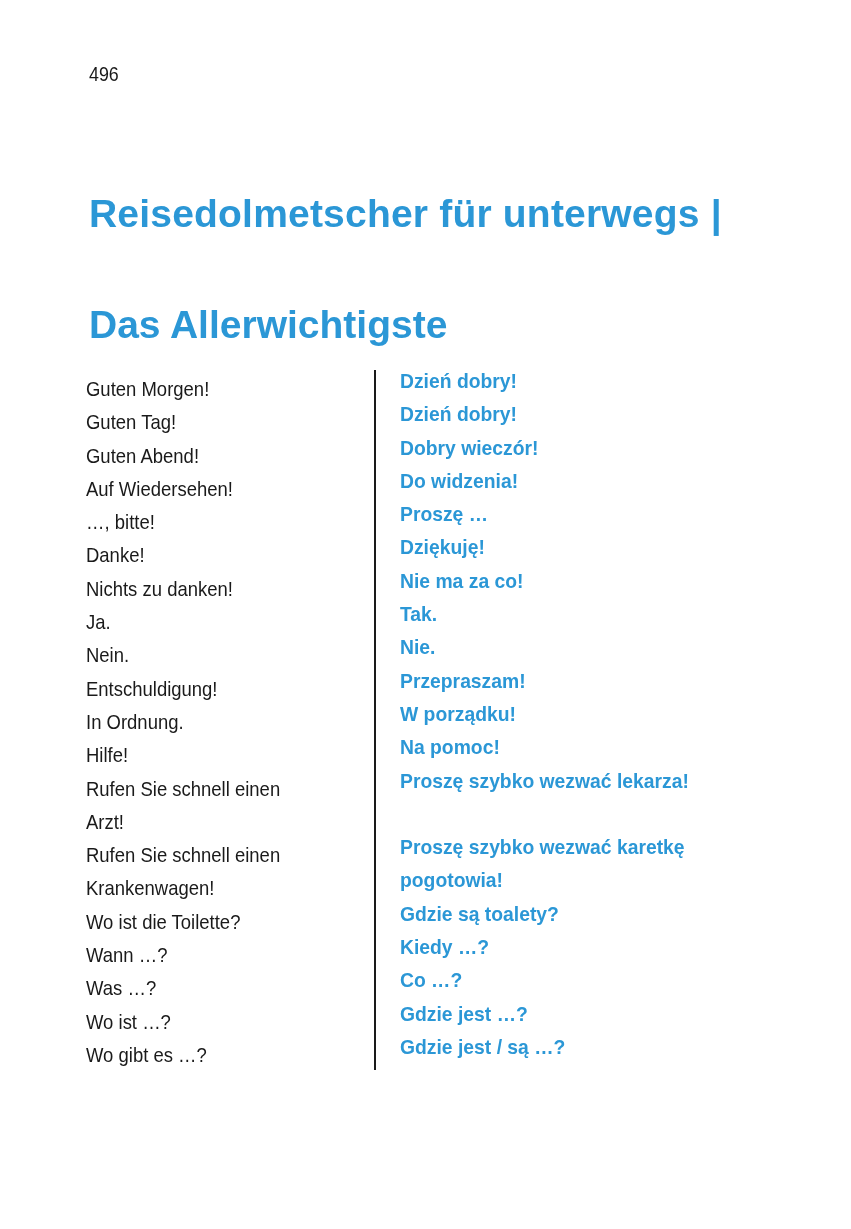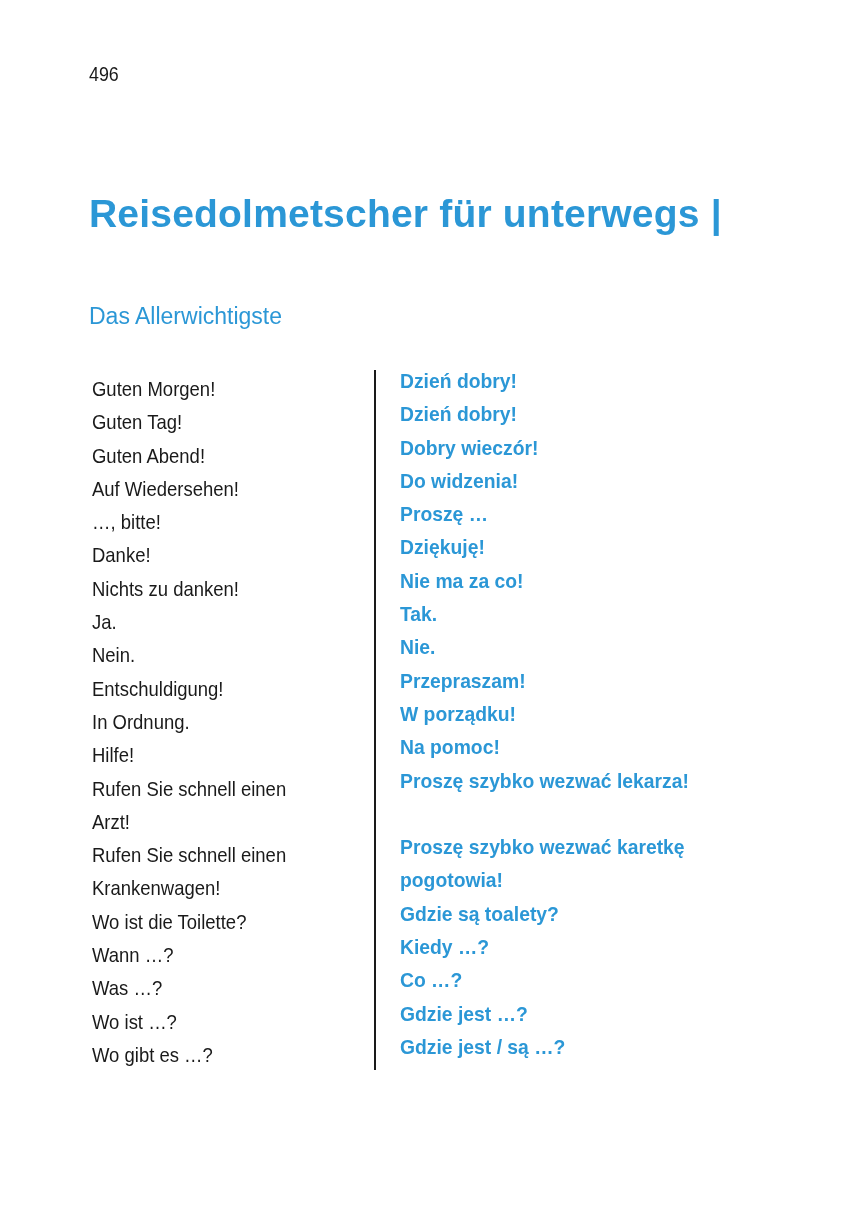--- a/index.html
+++ b/index.html
@@ -1,21 +1,21 @@
 <!DOCTYPE html>
 <html><head>
 <meta charset="utf-8">
 <style>
   html, body { margin: 0; padding: 0; background: #ffffff; }
   body { width: 851px; height: 1229px; position: relative; overflow: hidden; font-family: "Liberation Sans", sans-serif; }
   .page-number { position: absolute; left: 89px; top: 62px; font-size: 21px; color: #1a1a1a; font-family: "Liberation Sans Narrow", "Liberation Sans", sans-serif; transform: scaleX(0.85); transform-origin: left; }
   .title { position: absolute; left: 89px; top: 140px; font-size: 39px; font-weight: bold; color: #2b97d6; line-height: 51px; letter-spacing: 0.2px; margin-top: 48px; }
-  .subtitle { position: absolute; left: 89px; top: 303px; font-size: 23px; font-weight: normal; color: #2b97d6; }
+  .subtitle { position: absolute; left: 89px; top: 303px; font-size: 39px; font-weight: bold; color: #2b97d6; }
   .divider { position: absolute; left: 374px; top: 370px; width: 2px; height: 700px; background: #1a1a1a; }
-  .col-de { position: absolute; left: 92px; top: 372px; width: 280px; }
+  .col-de { position: absolute; left: 86px; top: 372px; width: 280px; }
   .col-pl { position: absolute; left: 400px; top: 364px; width: 420px; }
   .row { height: 33.3px; line-height: 33.3px; font-size: 21px; white-space: nowrap; }
   .col-de .row { color: #1a1a1a; transform: scaleX(0.88); transform-origin: left; }
   .col-pl .row { color: #2b97d6; font-weight: bold; transform: scaleX(0.92); transform-origin: left; }
 </style>
 </head>
 <body>
 
 <div class="page-number">496</div>
 

